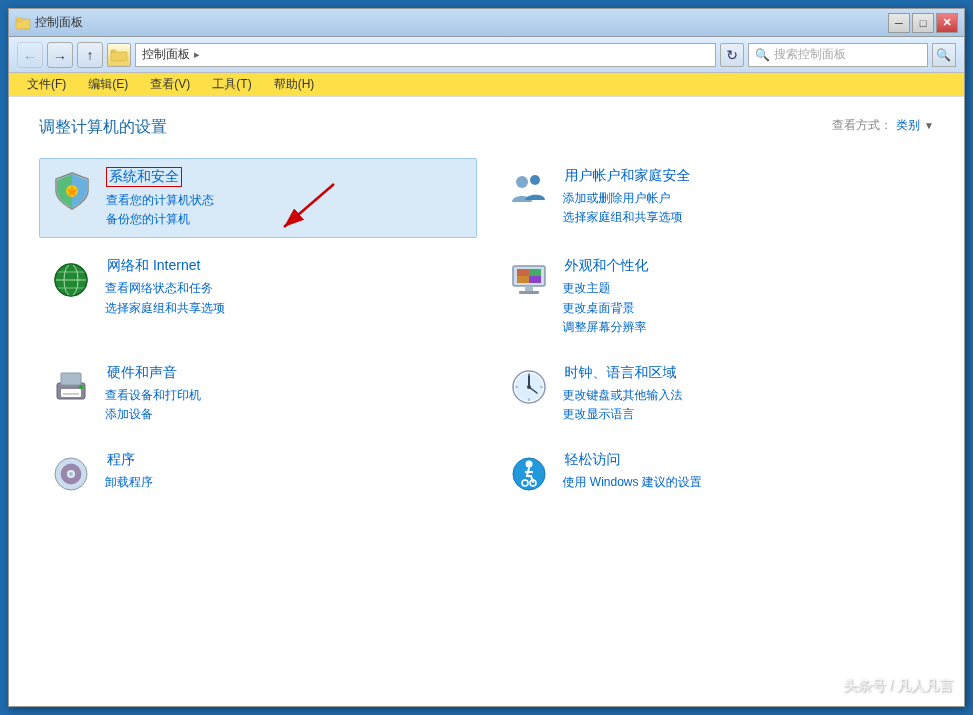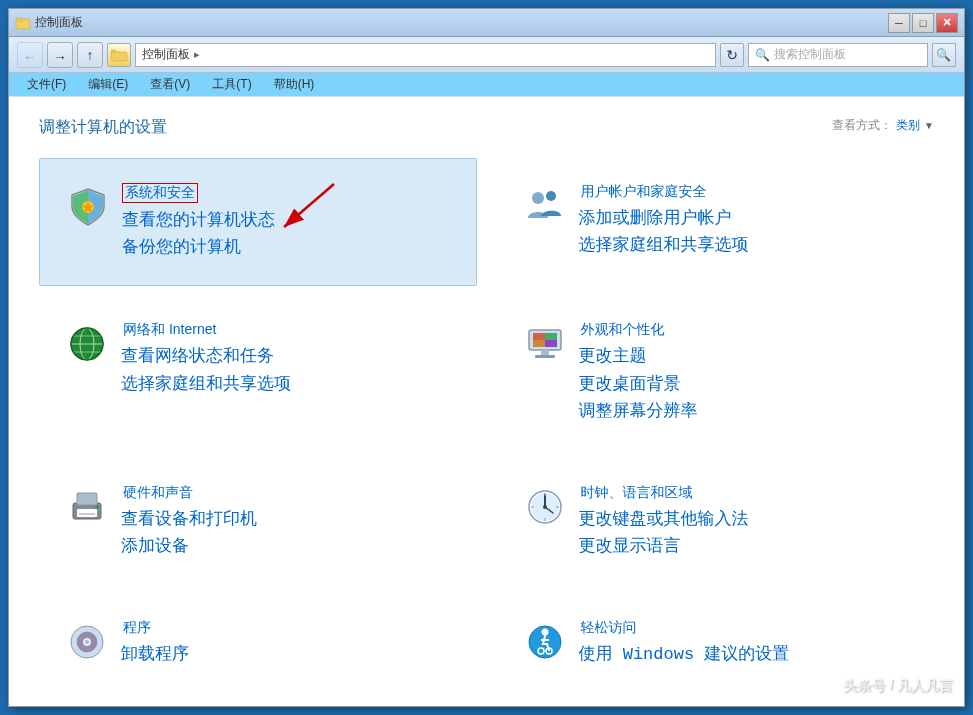--- a/index.html
+++ b/index.html
@@ -155,21 +155,21 @@
       display: flex;
       align-items: center;
       justify-content: center;
       font-size: 12px;
       cursor: pointer;
     }
 
     
     .menubar {
       height: 24px;
-      background: #7dd3fc;
+      background: #fde047;
       display: flex;
       align-items: center;
       padding: 0 8px;
       gap: 2px;
       border-bottom: 1px solid #ddd;
       flex-shrink: 0;
     }
     .menu-item {
       padding: 2px 10px;
       font-size: 12px;
@@ -213,21 +213,21 @@
       display: grid;
       grid-template-columns: 1fr 1fr;
       gap: 10px 20px;
       margin-top: 10px;
     }
 
     .category-item {
       display: flex;
       align-items: flex-start;
       gap: 10px;
-      padding: 24px;
+      padding: 8px;
       border-radius: 2px;
     }
     .category-item.highlighted {
       background: #d8eaf8;
       border: 1px solid #a0c8e8;
     }
 
     .category-icon {
       width: 48px;
       height: 48px;
@@ -242,26 +242,25 @@
       font-size: 14px;
       color: #0066cc;
       margin-bottom: 4px;
       cursor: pointer;
       font-weight: normal;
       border: 1px solid #cc0000;
       display: inline-block;
       padding: 0 2px;
     }
     .category-link {
-      font-size: 17px;
+      font-size: 12px;
       color: #0066cc;
       display: block;
       cursor: pointer;
       line-height: 1.6;
-      font-family: Liberation Mono, monospace;
     }
 
     
     .watermark {
       position: absolute;
       bottom: 20px;
       right: 20px;
       color: rgba(255,255,255,0.7);
       font-size: 14px;
       font-weight: bold;

